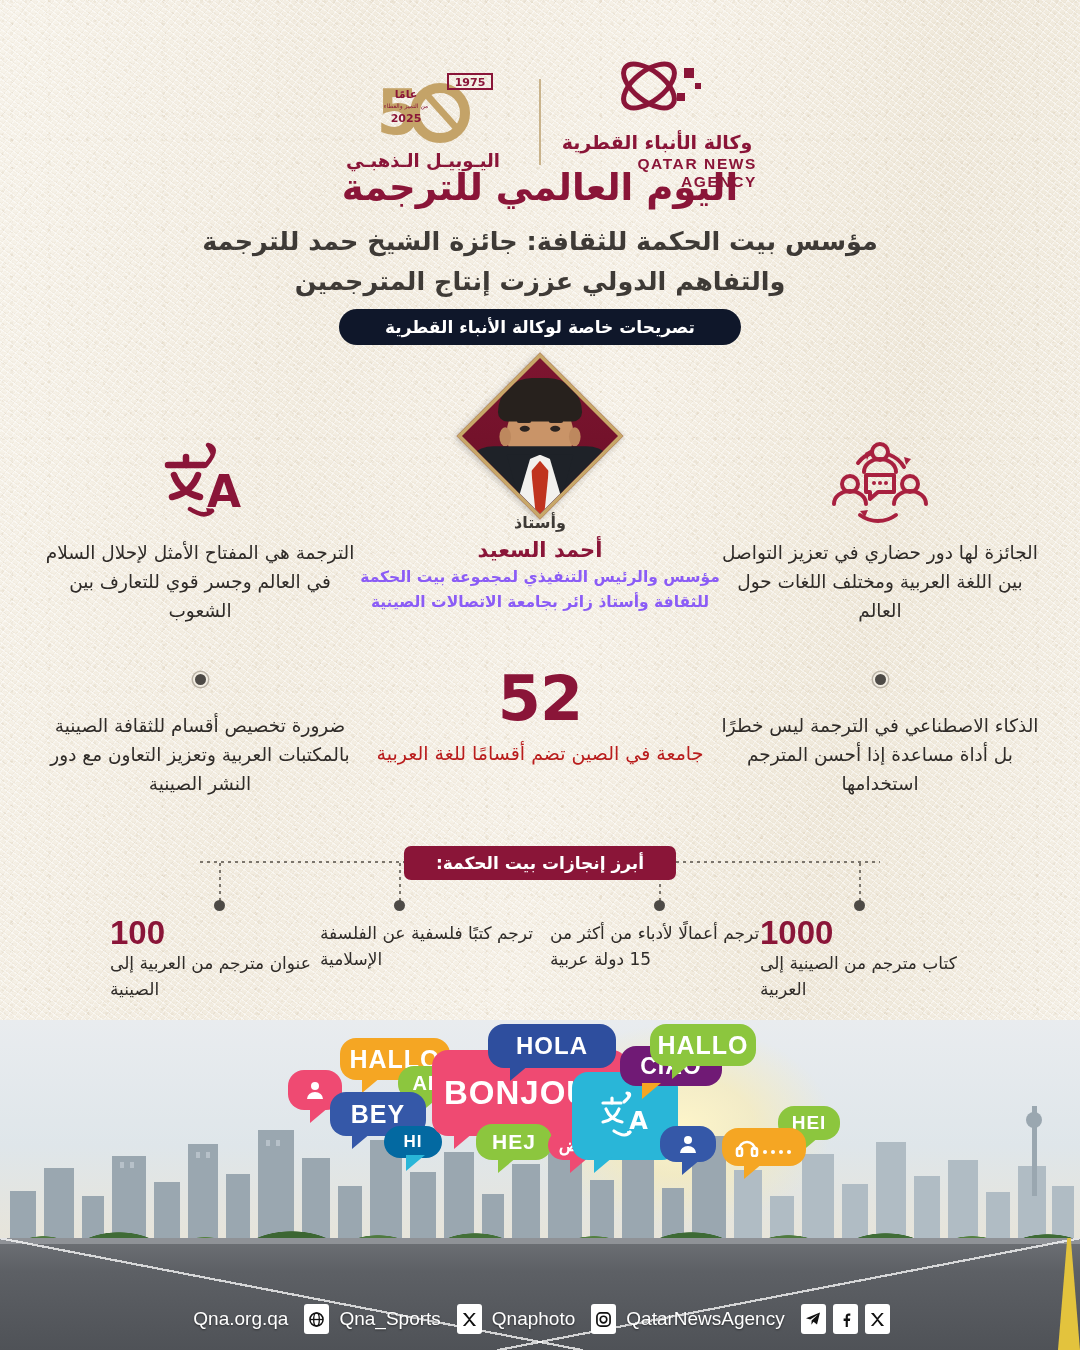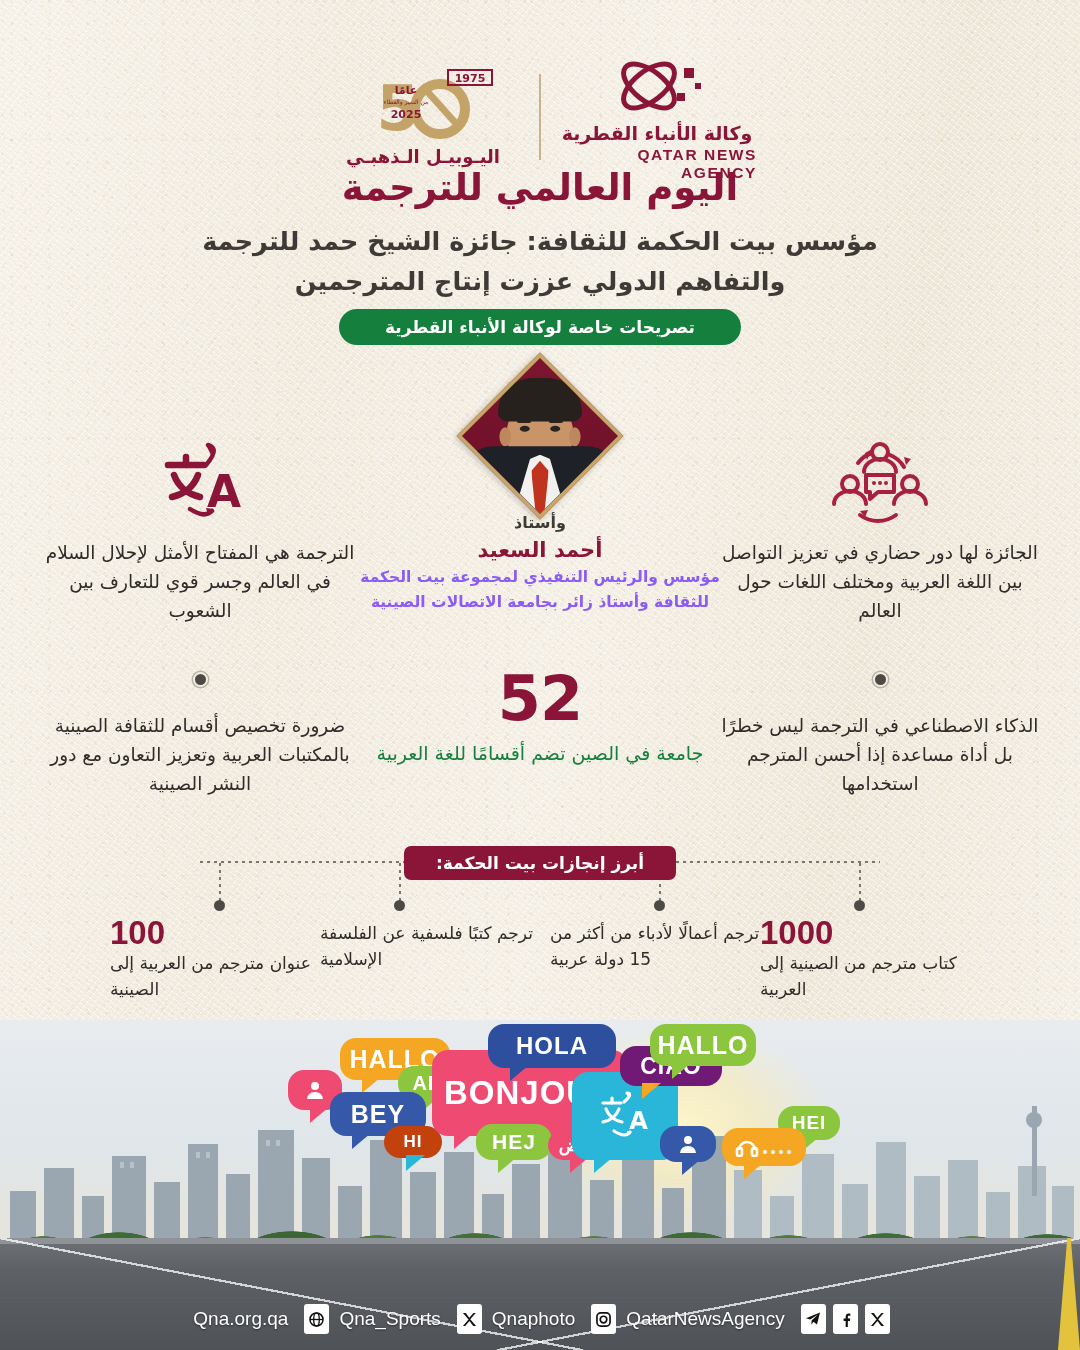--- a/index.html
+++ b/index.html
@@ -33,39 +33,39 @@
       repeating-linear-gradient(37deg, rgba(255,255,255,.55) 0 1px, rgba(190,170,135,.06) 1px 2px, transparent 2px 5px),
       repeating-linear-gradient(-52deg, rgba(255,255,255,.40) 0 1px, rgba(175,150,110,.05) 1px 2px, transparent 2px 6px),
       repeating-linear-gradient(8deg, rgba(200,182,150,.05) 0 1px, transparent 1px 4px);
     mix-blend-mode:normal; opacity:.9;
   }
 
   
   .logo-bar { position:absolute; top:52px; left:0; right:0; display:flex; justify-content:center; align-items:center; gap:0; }
   .qna-logo { display:flex; flex-direction:column; align-items:center; width:200px; }
   .qna-mark { width:104px; height:68px; }
-  .qna-ar { font-size:19px; font-weight:bold; color:#8a1538; letter-spacing:.5px; margin-top:2px; }
+  .qna-ar { font-size:19px; font-weight:bold; color:#8a1538; letter-spacing:.5px; margin-top:11px; }
   .qna-en { font-size:15.5px; font-weight:bold; color:#8a1538; letter-spacing:1.6px; font-family:"Liberation Sans", sans-serif; margin-top:2px; }
   .logo-sep { width:2px; height:86px; background:#c9b38c; margin:0 16px; }
   .jubilee { display:flex; flex-direction:column; align-items:center; width:200px; }
   .jub-mark { width:150px; height:74px; }
   .jub-ar { font-size:18px; font-weight:bold; color:#8a1538; letter-spacing:2px; margin-top:4px; }
 
   
   .main-title {
     position:absolute; top:166px; left:0; right:0; text-align:center;
     font-size:37px; font-weight:bold; color:#8a1538; letter-spacing:.2px;
   }
   .subtitle {
     position:absolute; top:222px; left:175px; right:175px; text-align:center;
     font-size:25.5px; font-weight:bold; color:#3e3a36; line-height:1.55;
   }
   .badge-gold {
     position:absolute; top:309px; left:50%; transform:translateX(-50%);
-    background:#15803d; color:#fff; font-size:17px; font-weight:bold;
+    background:#0f172a; color:#fff; font-size:17px; font-weight:bold;
     padding:8px 46px; border-radius:20px; white-space:nowrap;
   }
 
   
   .portrait-wrap { position:absolute; top:372px; left:50%; transform:translateX(-50%); width:128px; height:128px; }
   .diamond {
     width:118px; height:118px; transform:rotate(45deg);
     margin:5px; overflow:hidden; border:4px solid #c7a769; background:#6e1029;
     box-shadow:0 2px 7px rgba(0,0,0,.22);
   }
@@ -106,21 +106,21 @@
   .row1 { top:432px; }
   .row2 { top:672px; }
   .bullet-dot {
     width:15px; height:15px; border-radius:50%; background:#4d4a46;
     border:2.5px solid #f3eee3; box-shadow:0 0 0 1.5px #b9b2a6;
     margin:0 auto 24px;
   }
 
   .mid-stat { position:absolute; top:668px; left:0; right:0; text-align:center; }
   .mid-num { font-size:62px; font-weight:bold; color:#8a1538; line-height:1; letter-spacing:-1px; }
-  .mid-txt { font-size:19px; color:#15803d; line-height:1.55; margin-top:9px; font-weight:500; }
+  .mid-txt { font-size:19px; color:#b91c1c; line-height:1.55; margin-top:9px; font-weight:500; }
 
   
   .ach-line { position:absolute; top:861px; left:200px; right:200px; height:2px;
     background-image:linear-gradient(to right,#7b756c 0 3px, transparent 3px 7px);
     background-size:7px 2px; background-repeat:repeat-x; }
   .badge-maroon {
     position:absolute; top:846px; left:50%; transform:translateX(-50%);
     background:#8a1538; color:#fff; font-size:17px; font-weight:bold;
     padding:7px 32px; border-radius:7px; white-space:nowrap; z-index:3;
   }
@@ -412,21 +412,21 @@
   <div class="bubbles">
     <div class="bub" style="--c:#ef4a72; background:#ef4a72; left:288px; top:56px; width:54px; height:40px; font-size:17px;">
       <svg width="20" height="20" viewBox="0 0 20 20">
           <circle cx="10" cy="6" r="4" fill="#fff"></circle>
           <path d="M2 19 a8 7 0 0 1 16 0 z" fill="#fff"></path>
         </svg>
     </div>
     <div class="bub" style="--c:#f5a623; background:#f5a623; left:340px; top:24px; width:110px; height:42px; font-size:25px;">HALLO</div>
     <div class="bub" style="--c:#8cc63e; background:#8cc63e; left:398px; top:52px; width:74px; height:34px; font-size:20px;">ALO</div>
     <div class="bub" style="--c:#3558a8; background:#3558a8; left:330px; top:78px; width:96px; height:44px; font-size:25px;">BEY</div>
-    <div class="bub" style="--c:#29b6d8; background:#c2410c; left:384px; top:112px; width:58px; height:32px; font-size:17px;">HI</div>
+    <div class="bub" style="--c:#29b6d8; background:#0369a1; left:384px; top:112px; width:58px; height:32px; font-size:17px;">HI</div>
     <div class="bub" style="--c:#ef4a72; background:#ef4a72; left:432px; top:36px; width:196px; height:86px; font-size:33px;">BONJOUR</div>
     <div class="bub" style="--c:#2e4e9e; background:#2e4e9e; left:488px; top:10px; width:128px; height:44px; font-size:24px;">HOLA</div>
     <div class="bub" style="--c:#8cc63e; background:#8cc63e; left:476px; top:110px; width:76px; height:36px; font-size:21px;">HEJ</div>
     <div class="bub" style="--c:#ef4a72; background:#ef4a72; left:548px; top:116px; width:42px; height:30px; font-size:17px;">ض</div>
     <div class="bub" style="--c:#29b6d8; background:#29b6d8; left:572px; top:58px; width:106px; height:88px;">
       <svg width="56" height="50" viewBox="0 0 56 50">
         <g fill="none" stroke="#fff" stroke-width="3.2" stroke-linecap="round">
           <path d="M6 12 H24"></path>
             <path d="M15 7 V12"></path>
             <path d="M9 18 C13 28 20 30 25 31"></path>

